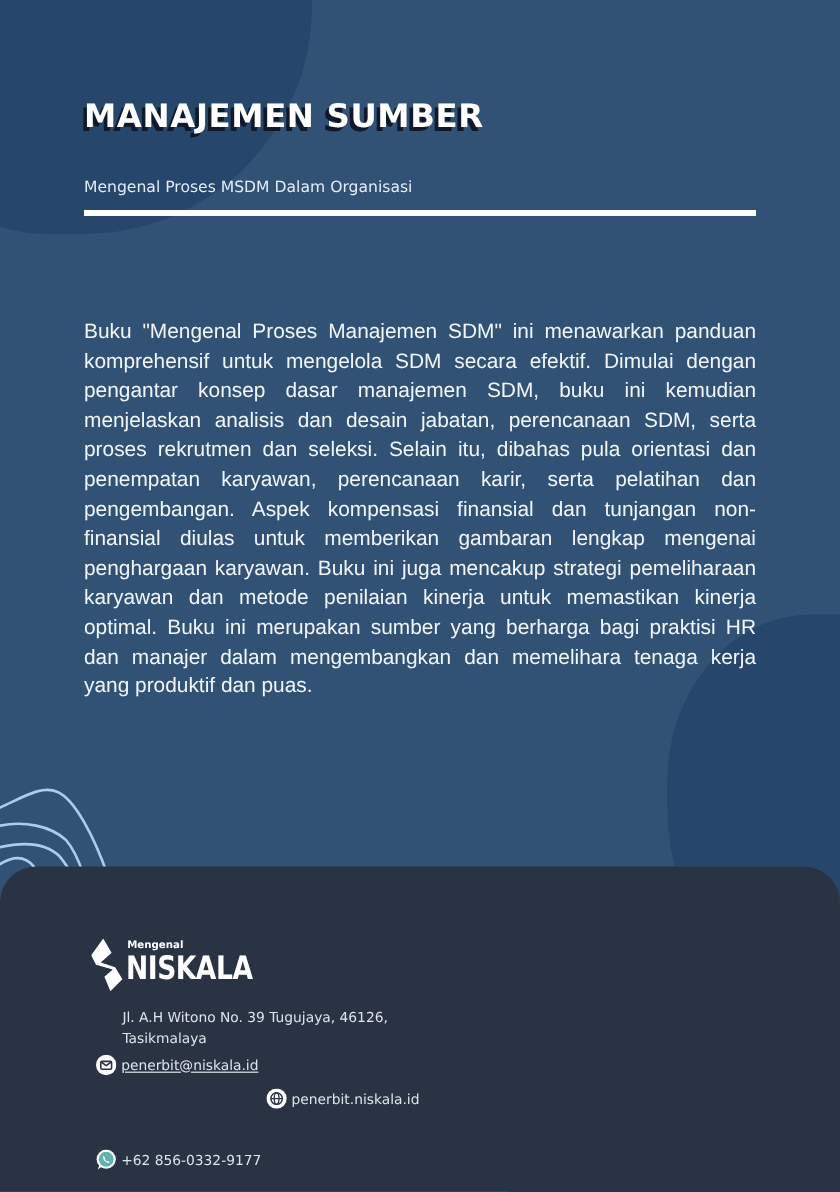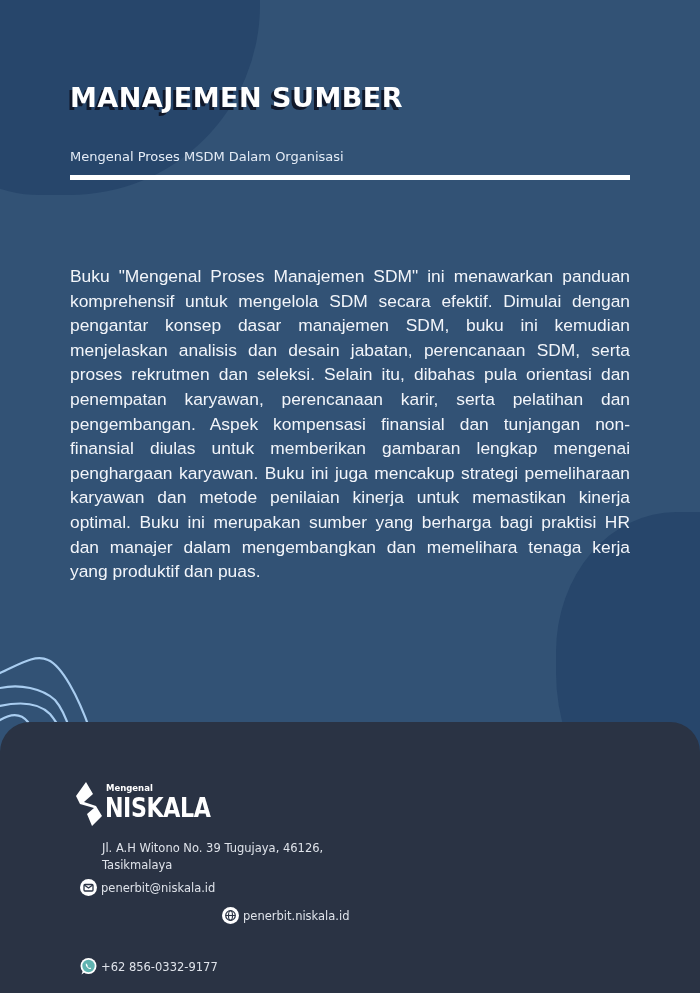--- a/index.html
+++ b/index.html
@@ -81,21 +81,21 @@
       width: 280px;
       font-family: "DejaVu Sans", sans-serif;
       font-size: 11.5px; line-height: 17px; color: #dfe3ea; margin-left: 22px;
     }
     .contact {
       position: absolute; display: flex; align-items: center;
       font-family: "DejaVu Sans", sans-serif;
       font-size: 11.5px; color: #dfe3ea; white-space: nowrap;
     }
     .contact .ico { width: 17px; height: 17px; margin-right: 4px; display: inline-block; }
-    .c-email { left: 80px; top: 879px; }
+    .c-email { left: 80px; top: 879px; text-decoration: underline; }
     .c-web { left: 222px; top: 907px; }
     .c-phone { left: 80px; top: 958px; }
   </style>
 </head>
 <body>
 
 <div class="page">
 
   <div class="blob-tl"></div>
   <div class="blob-r"></div>

